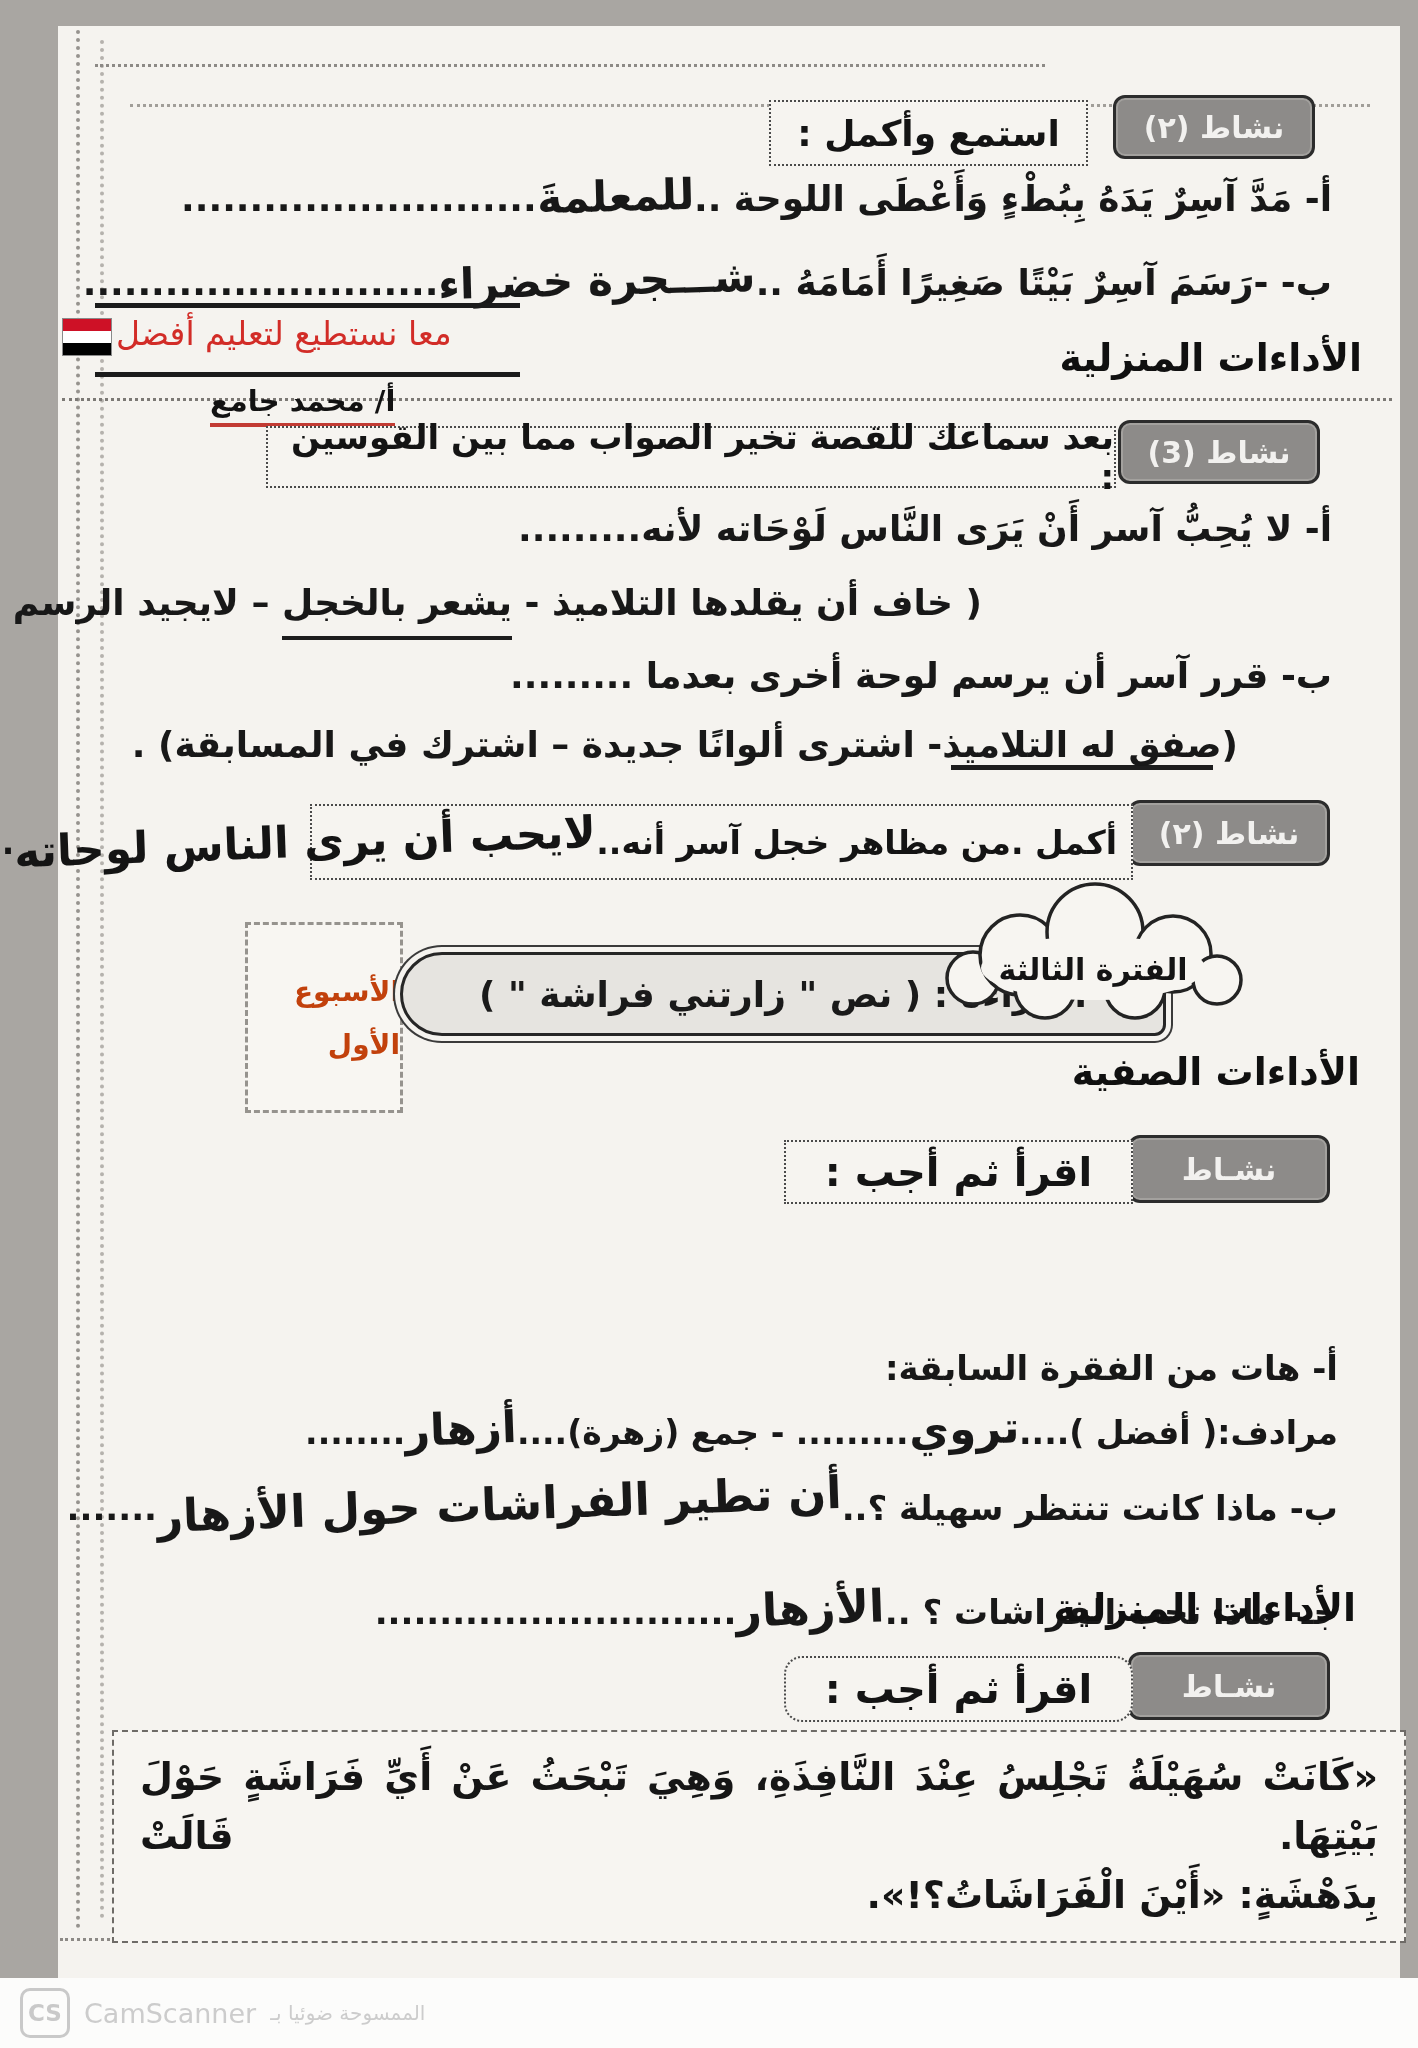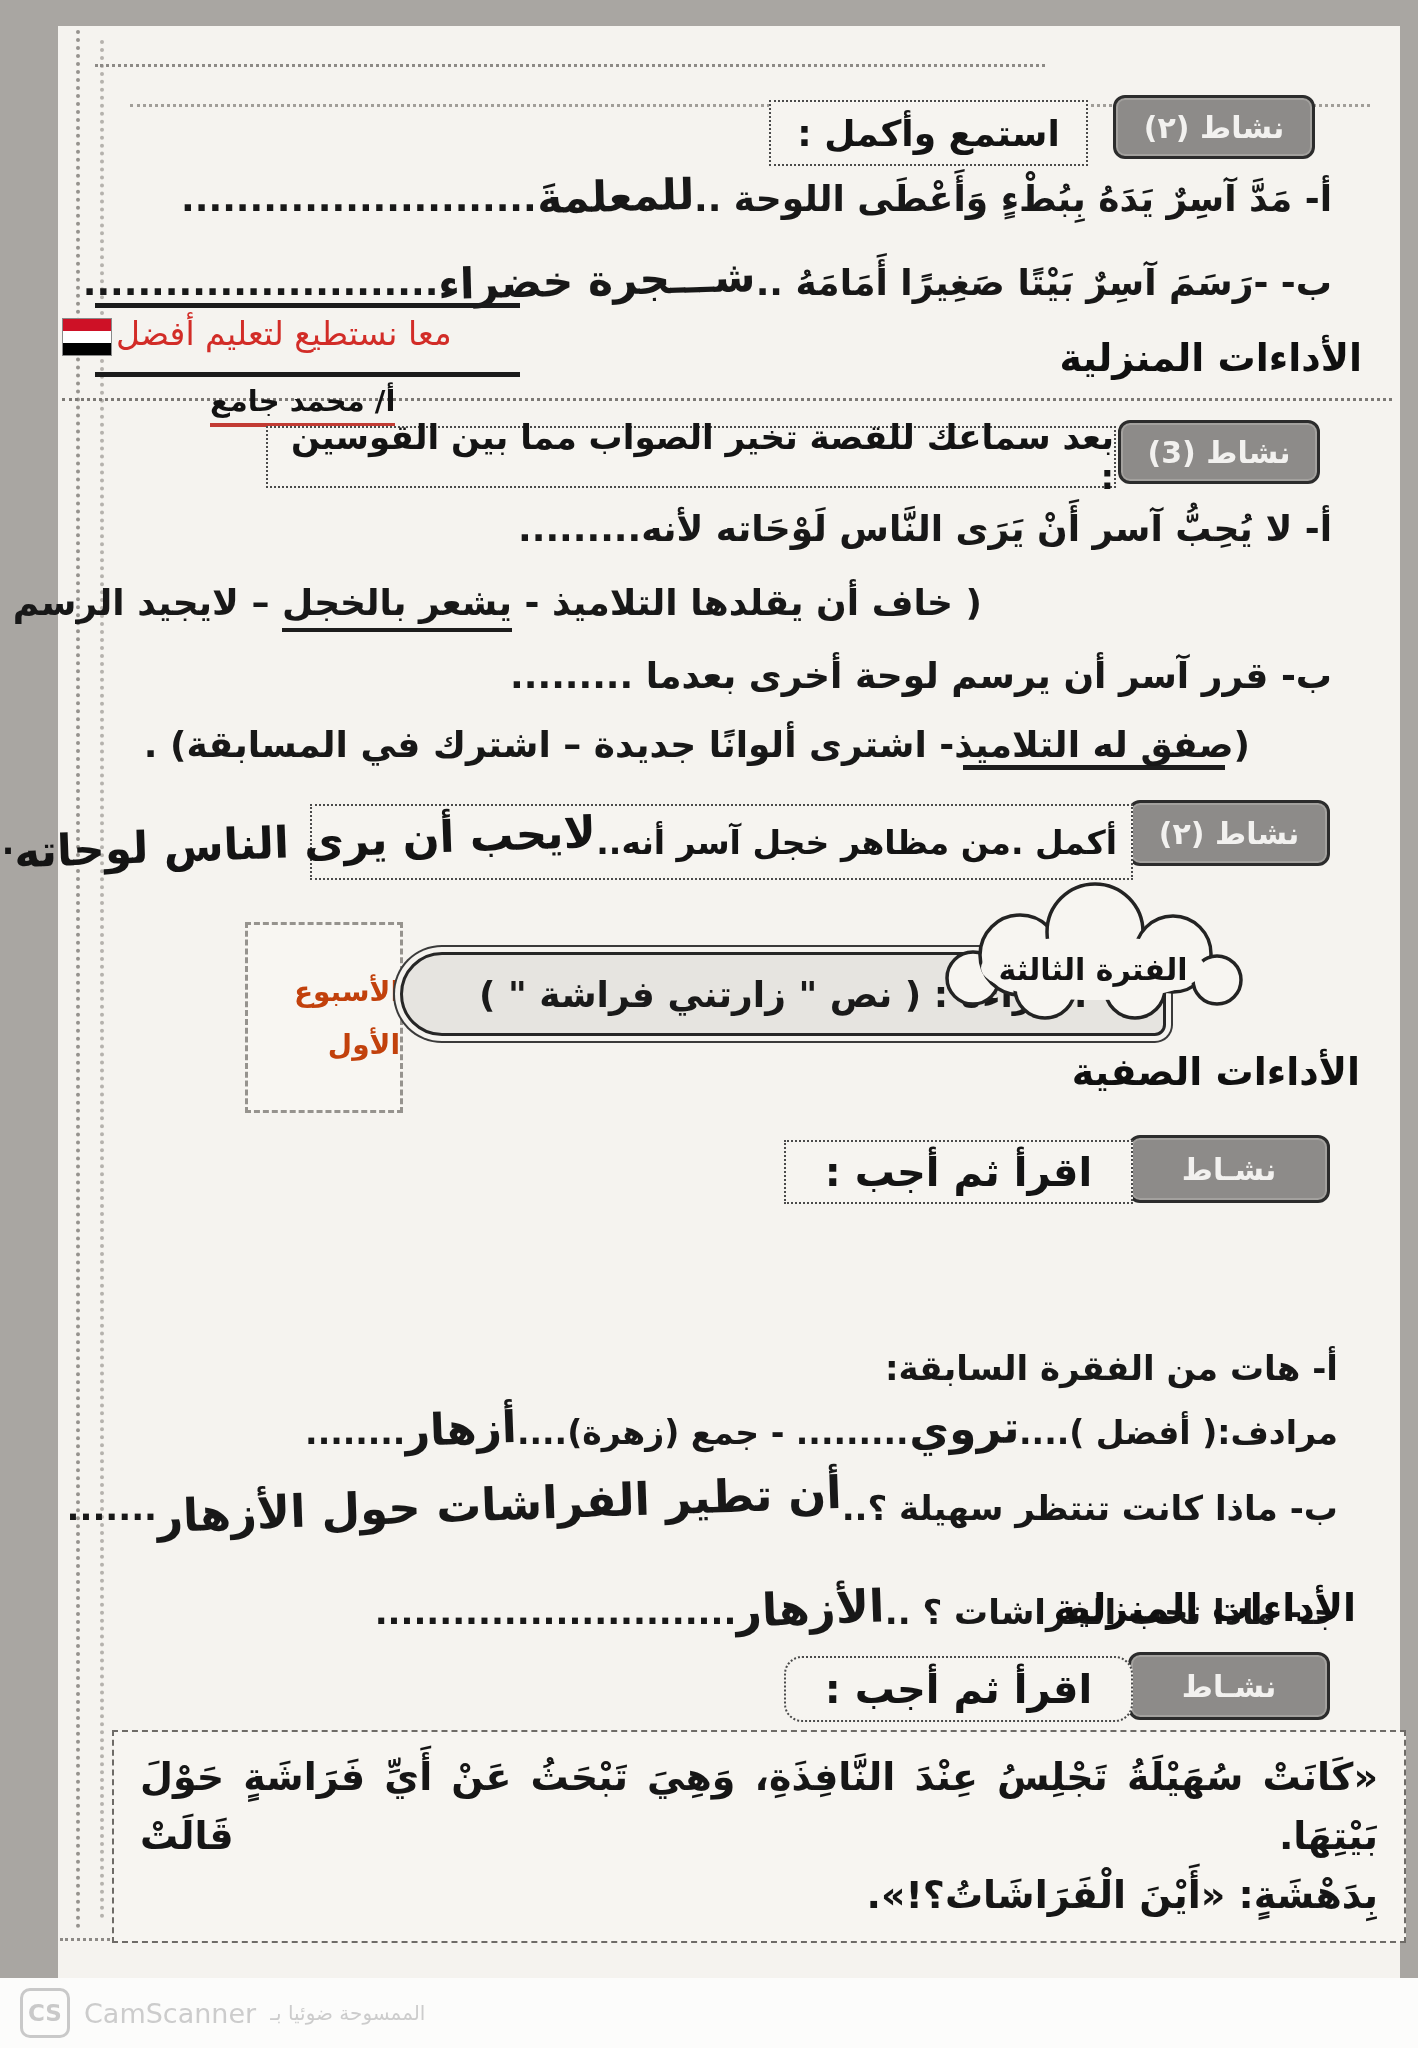--- a/index.html
+++ b/index.html
@@ -10,21 +10,21 @@
   .artifact{position:absolute;border-top:3px dotted #8d8a86;}
   .badge{position:absolute;background:#8d8b89;border:3px solid #2c2c2c;border-radius:12px;
          color:#f2f1ef;font-weight:bold;font-size:30px;display:flex;align-items:center;
          justify-content:center;direction:rtl;box-shadow:inset 0 0 0 2px #a3a19e;}
   .titlebox{position:absolute;border:2px dotted #4a4a4a;display:flex;align-items:center;
             justify-content:center;font-weight:bold;color:#141414;direction:rtl;background:#f6f4f0;}
   .tline{position:absolute;direction:rtl;text-align:right;font-weight:bold;color:#181818;
          white-space:nowrap;font-size:36px;}
   .hw{display:inline-block;font-weight:bold;transform:rotate(-1.5deg);font-size:1.18em;}
   .hw-big{display:inline-block;font-weight:bold;transform:rotate(-2deg);font-size:1.32em;}
-  .ul-answer{border-bottom:4px solid #1d1d1d;padding-bottom:5px;}
+  .ul-answer{border-bottom:4px solid #1d1d1d;padding-bottom:13px;}
   .ul-offset{box-shadow:0 14px 0 -9px #1d1d1d;}
   .header{position:absolute;font-weight:bold;font-size:38px;color:#101010;direction:rtl;white-space:nowrap;}
   .dashedbox{position:absolute;border:2px dashed #6e6b67;background:#f7f5f1;direction:rtl;
              font-weight:bold;color:#161616;}
   .stamp-line{position:absolute;height:5px;background:#1b1b1b;}
   .stamp-text{position:absolute;color:#d22c27;font-weight:normal;font-size:33px;direction:rtl;white-space:nowrap;}
   .flag{position:absolute;width:48px;height:36px;border:1px solid #8a8a8a;display:flex;flex-direction:column;}
   .flag span{flex:1;}
   .teacher{position:absolute;font-weight:bold;font-size:29px;color:#121212;direction:rtl;
            border-bottom:4px solid #c23b33;padding-bottom:5px;white-space:nowrap;}
@@ -81,21 +81,21 @@
   <div class="header" style="right:56px;top:336px;">الأداءات المنزلية</div>
 
   <div class="badge" style="right:98px;top:420px;width:196px;height:58px;">نشاط (3)</div>
   <div class="titlebox" style="right:302px;top:426px;width:846px;height:58px;font-size:34px;">بعد سماعك للقصة تخير الصواب مما بين القوسين :</div>
 
   <div class="tline" style="right:86px;top:508px;">أ- لا يُحِبُّ آسر أَنْ يَرَى النَّاس لَوْحَاته لأنه.........</div>
   <div class="tline" style="right:436px;top:582px;">
     <span>( خاف أن يقلدها التلاميذ - </span><span class="ul-answer">يشعر بالخجل</span><span> – لايجيد الرسم ) .</span>
   </div>
   <div class="tline" style="right:86px;top:655px;">ب- قرر آسر أن يرسم لوحة أخرى بعدما .........</div>
-  <div class="tline" style="right:168px;top:724px;">
+  <div class="tline" style="right:180px;top:724px;">
     <span>(</span><span class="ul-offset">صفق له التلاميذ</span><span>- اشترى ألوانًا جديدة – اشترك في المسابقة) .</span>
   </div>
 
   <div class="badge" style="right:88px;top:800px;width:196px;height:60px;">نشاط (٢)</div>
   <div class="titlebox" style="right:285px;top:804px;width:805px;height:72px;font-size:33px;justify-content:flex-start;padding-right:14px;overflow:visible;white-space:nowrap;">
     <span>أكمل .من مظاهر خجل آسر أنه..</span>
       <span class="hw-big">لايحب أن يرى الناس لوحاته</span>
       <span>....</span>
   </div>
 

